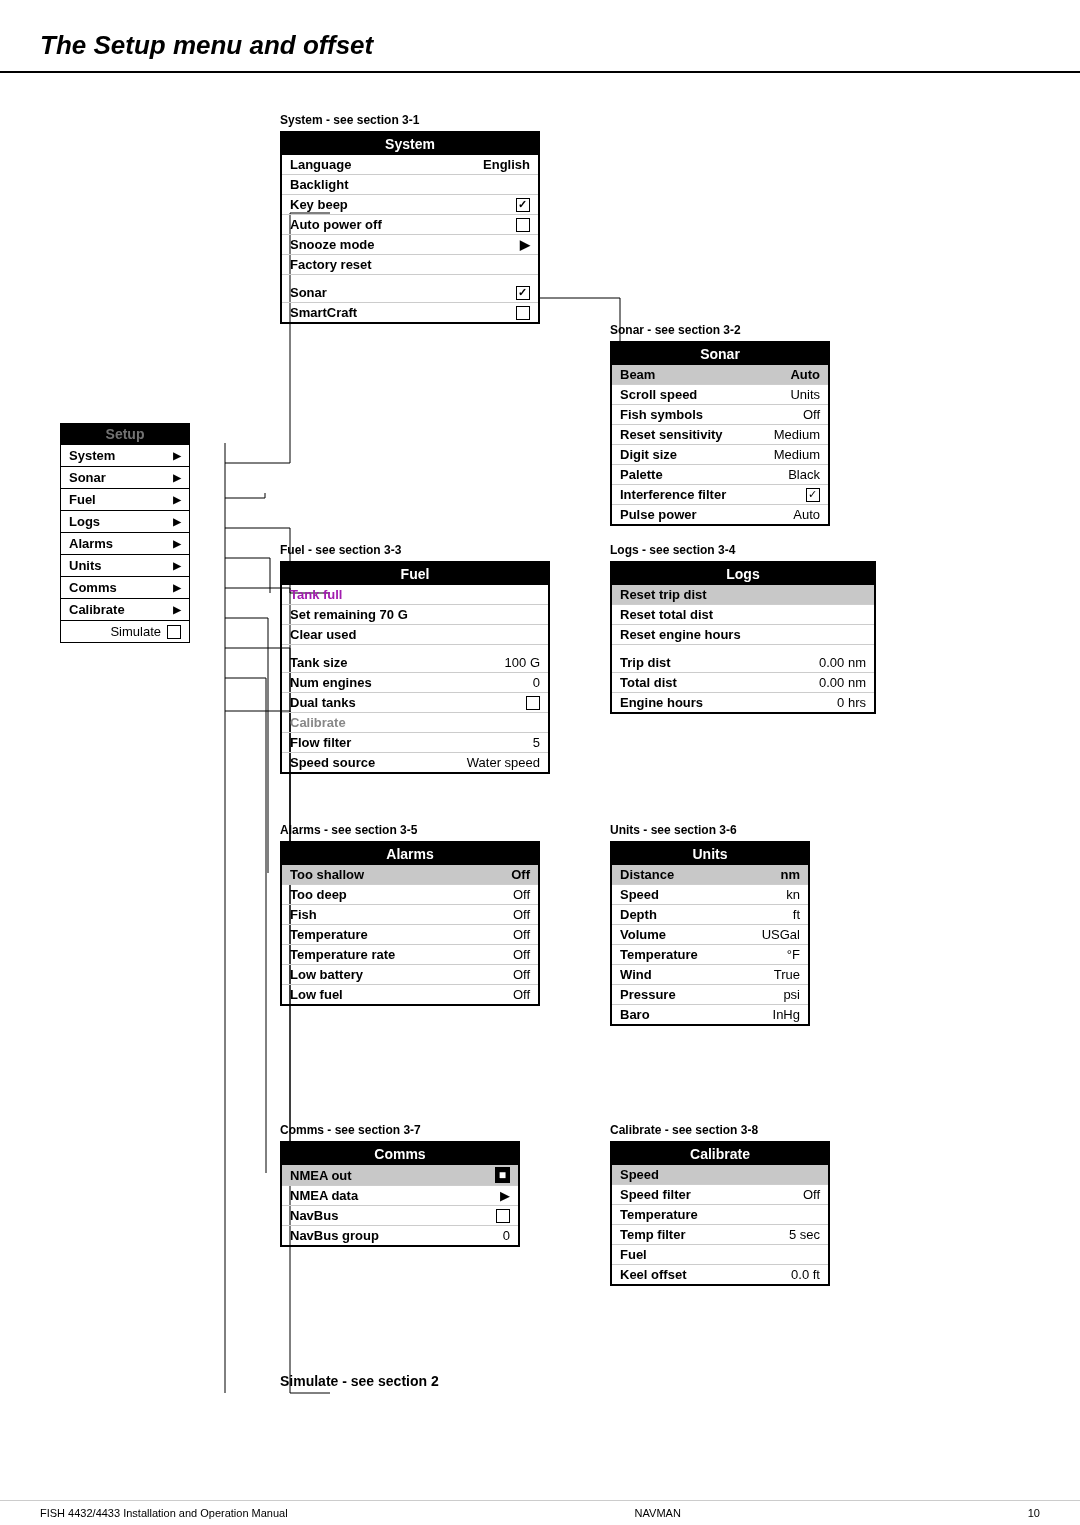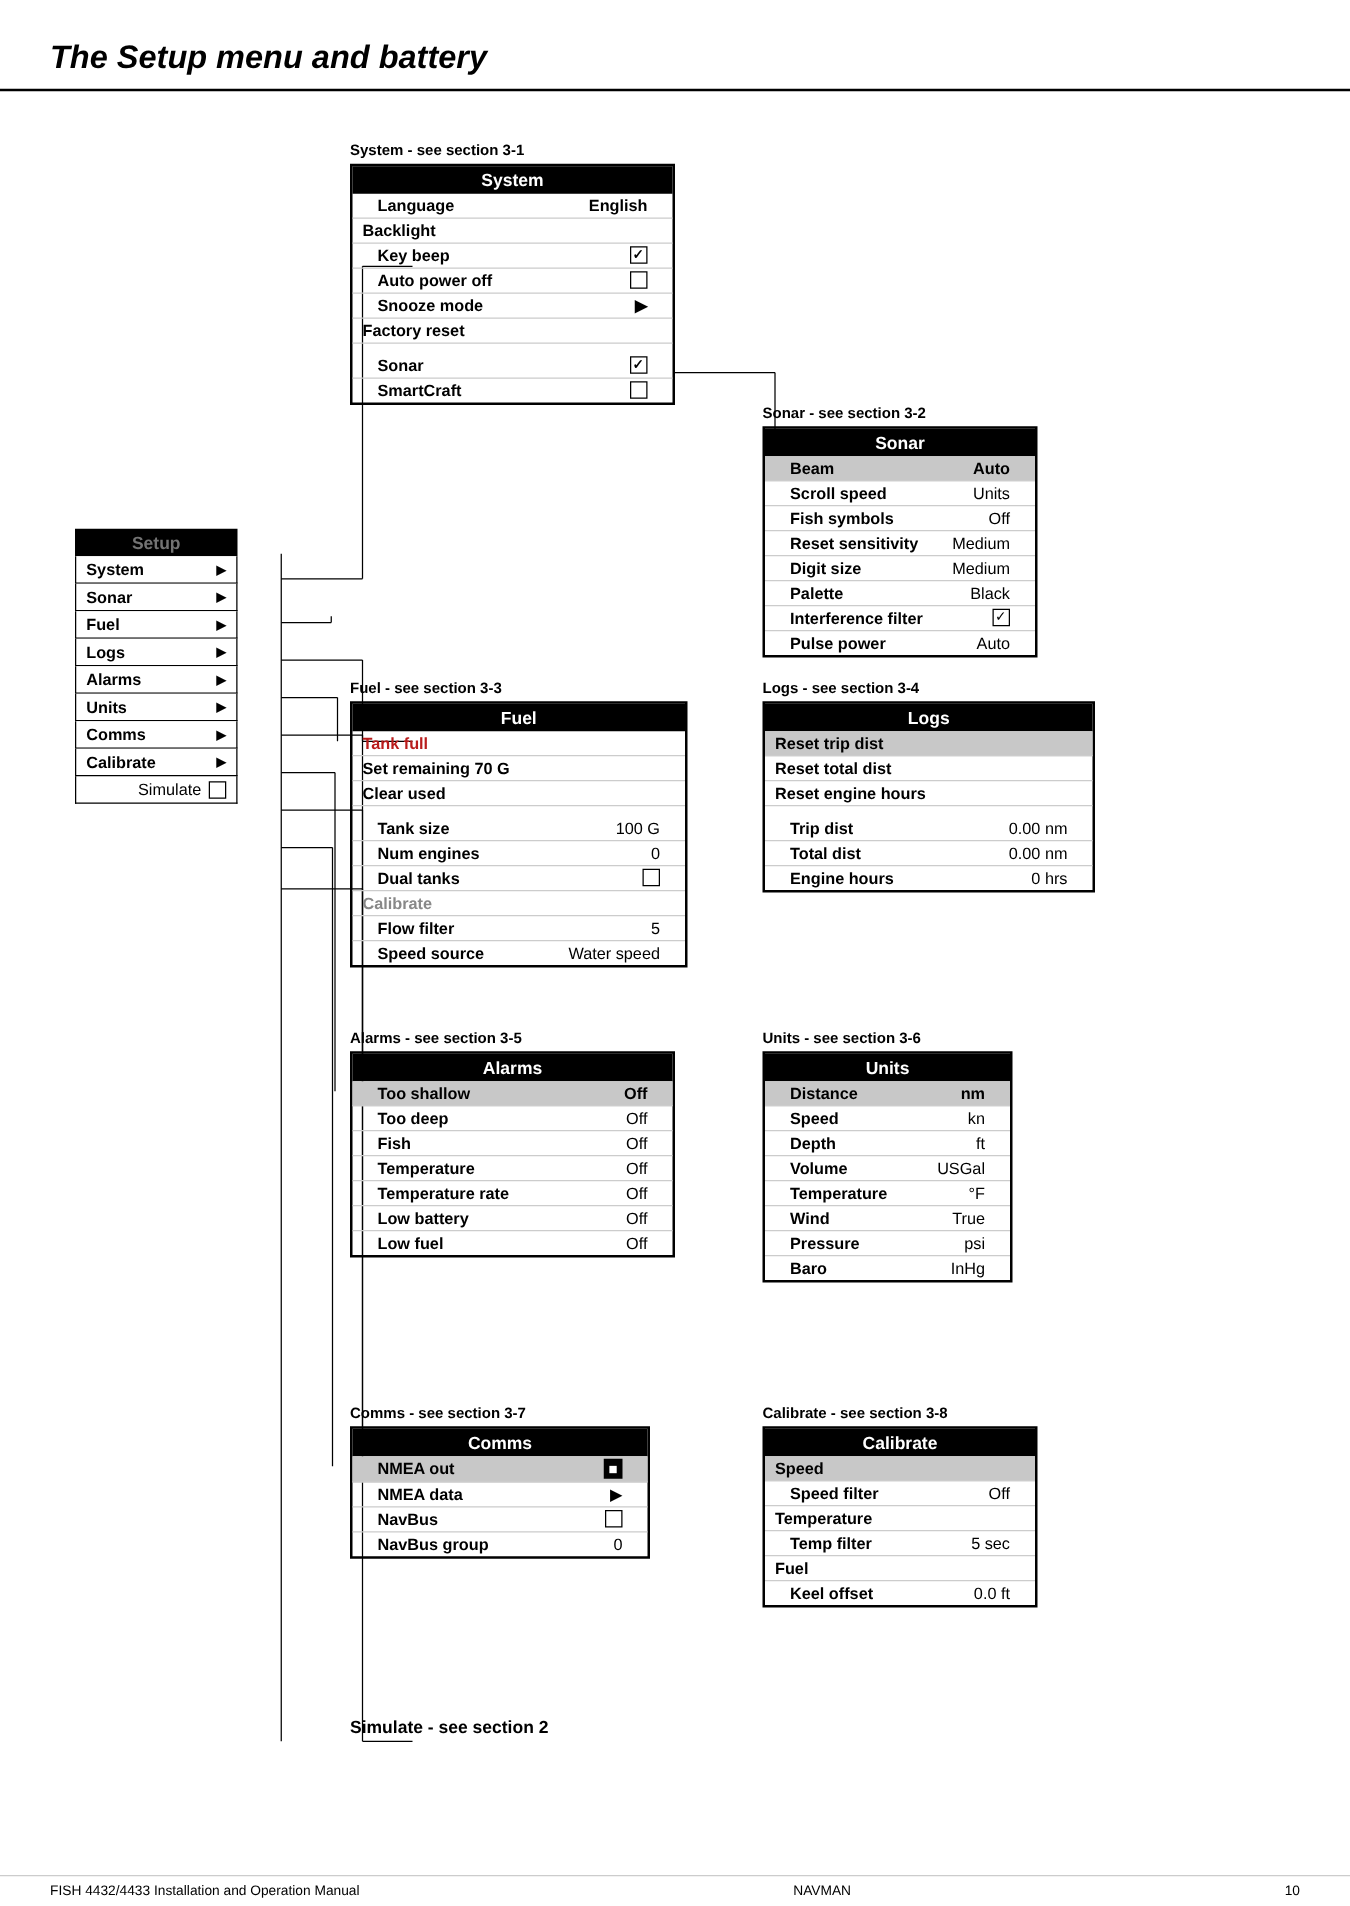--- a/index.html
+++ b/index.html
@@ -96,22 +96,23 @@
     .panel-title {
       background: #000;
       color: #fff;
       font-weight: bold;
       text-align: center;
       padding: 3px 8px;
       font-size: 14px;
     }
     .panel-row {
       display: flex;
+      align-items: center;
       justify-content: space-between;
-      padding: 2px 20px;
+      padding: 2px 8px;
       border-bottom: 1px solid #ccc;
       font-size: 13px;
     }
     .panel-row:last-child { border-bottom: none; }
     .panel-row.highlighted {
       background: #c8c8c8;
       font-weight: bold;
     }
     .panel-row.bold-label { font-weight: bold; }
     .panel-row .label { font-weight: bold; }
@@ -227,21 +228,21 @@
       left: 0;
       width: 100%;
       height: 100%;
       pointer-events: none;
     }
   </style>
 </head>
 <body>
 
 <div class="page-header">
-  <h1>The Setup menu and battery</h1>
+  <h1>The Setup menu and offset</h1>
 </div>
 
 <div class="main-content">
   <div class="diagram-area">
 
     <svg class="lines-svg">
 
       <line x1="195" y1="340" x2="195" y2="1290" stroke="#000" stroke-width="1"></line>
 
       <line x1="195" y1="360" x2="260" y2="360" stroke="#000" stroke-width="1"></line>
@@ -390,21 +391,21 @@
           <span class="label">Pulse power</span>
           <span class="value">Auto</span>
         </div>
       </div>
     </div>
 
     <div class="fuel-section">
       <div class="section-label">Fuel - see section 3-3</div>
       <div class="panel">
         <div class="panel-title">Fuel</div>
-        <div class="panel-row-single" style="color:#b91c1c;">Tank full</div>
+        <div class="panel-row-single" style="color:#a21caf;">Tank full</div>
         <div class="panel-row-single">Set remaining 70 G</div>
         <div class="panel-row-single">Clear used</div>
         <div class="panel-gap"></div>
         <div class="panel-row">
           <span class="label">Tank size</span>
           <span class="value">100 G</span>
         </div>
         <div class="panel-row">
           <span class="label">Num engines</span>
           <span class="value">0</span>

